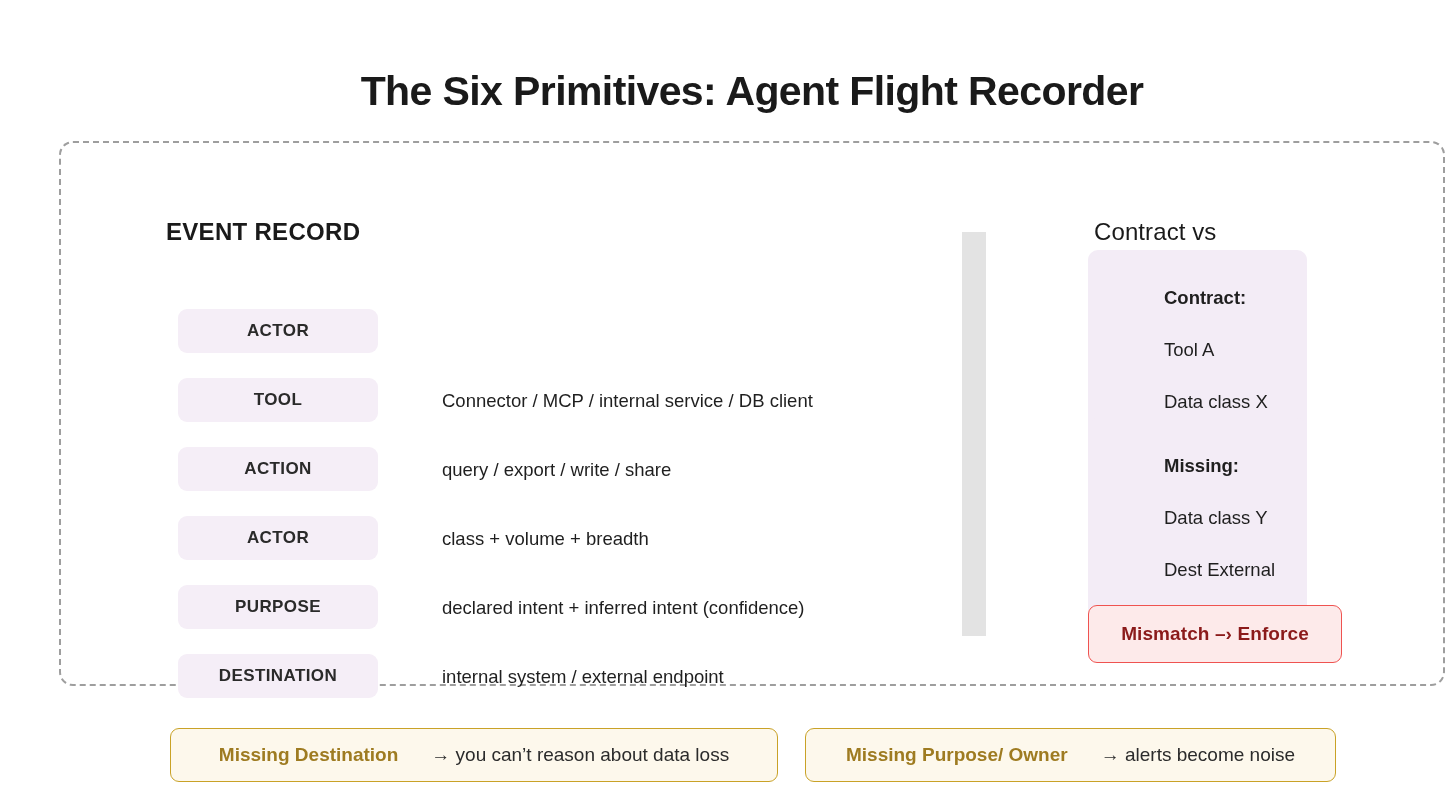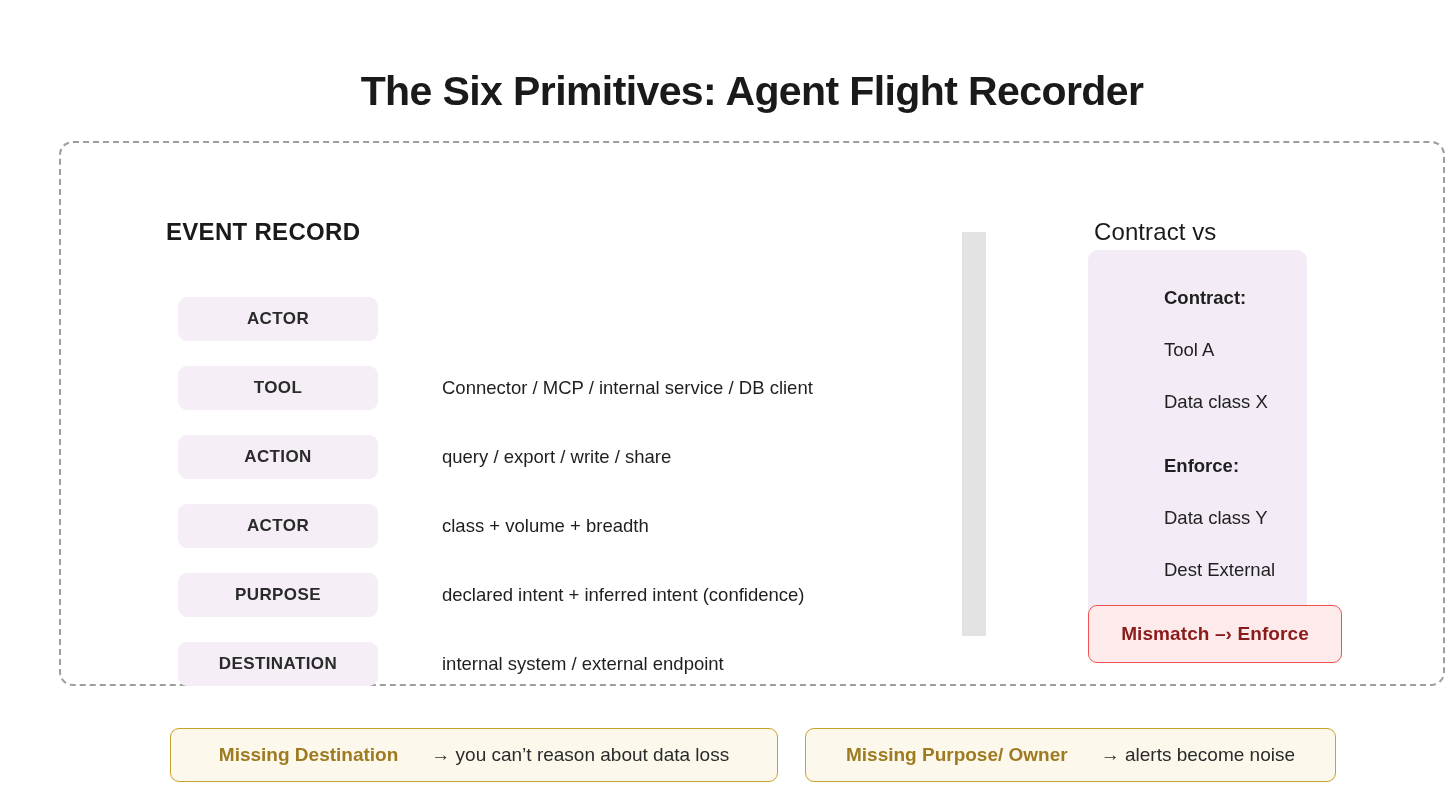--- a/index.html
+++ b/index.html
@@ -67,21 +67,20 @@
     letter-spacing: 0.3px;
     color: #1a1a1a;
   }
 
   .primitives {
     margin-top: 27px;
   }
 
   .primitive-row {
     display: flex;
-    align-items: center;
     height: 44px;
     margin-bottom: 25px;
   }
 
   .primitive-pill {
     width: 200px;
     height: 44px;
     flex: 0 0 200px;
     background: #f5eef7;
     border-radius: 9px;
@@ -243,21 +242,21 @@
     <div class="right-heading">Contract vs Observed</div>
 
     <div class="cmp-card card-contract">
       <div class="cmp-line cmp-title">Contract:</div>
       <div class="cmp-line">Tool A</div>
       <div class="cmp-line">Data class X</div>
       <div class="cmp-line">Dest Internal</div>
     </div>
 
     <div class="cmp-card card-observed">
-      <div class="cmp-line cmp-title">Enforce:</div>
+      <div class="cmp-line cmp-title">Missing:</div>
       <div class="cmp-line">Data class Y</div>
       <div class="cmp-line">Dest External</div>
     </div>
 
     <div class="mismatch-badge">Mismatch –› Enforce</div>
 
   </div>
 
   <div class="callout callout-right">
     <span class="callout-strong">Missing Purpose/ Owner</span>

